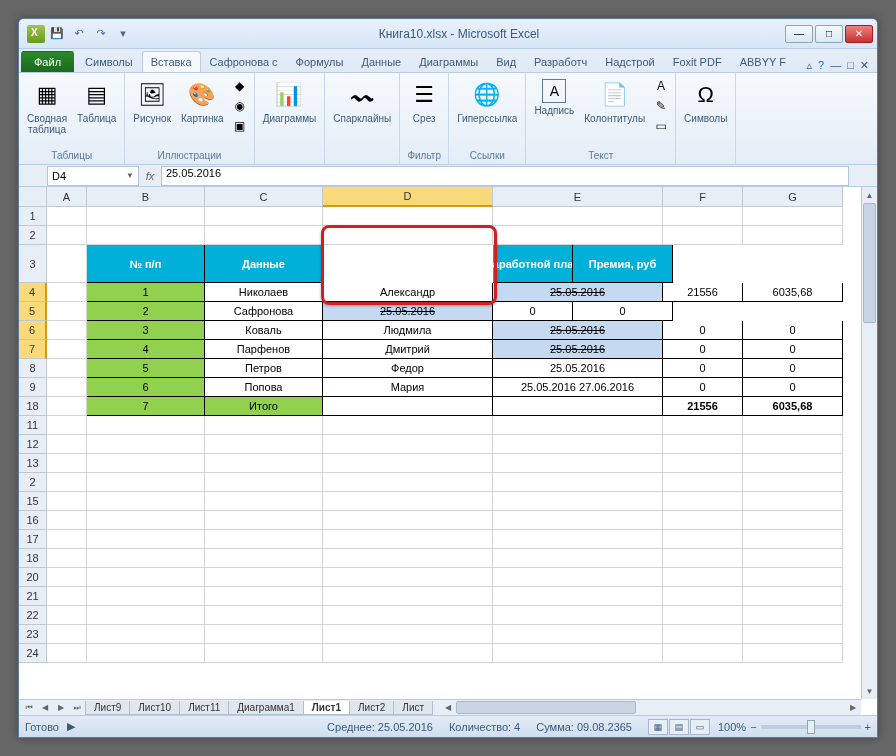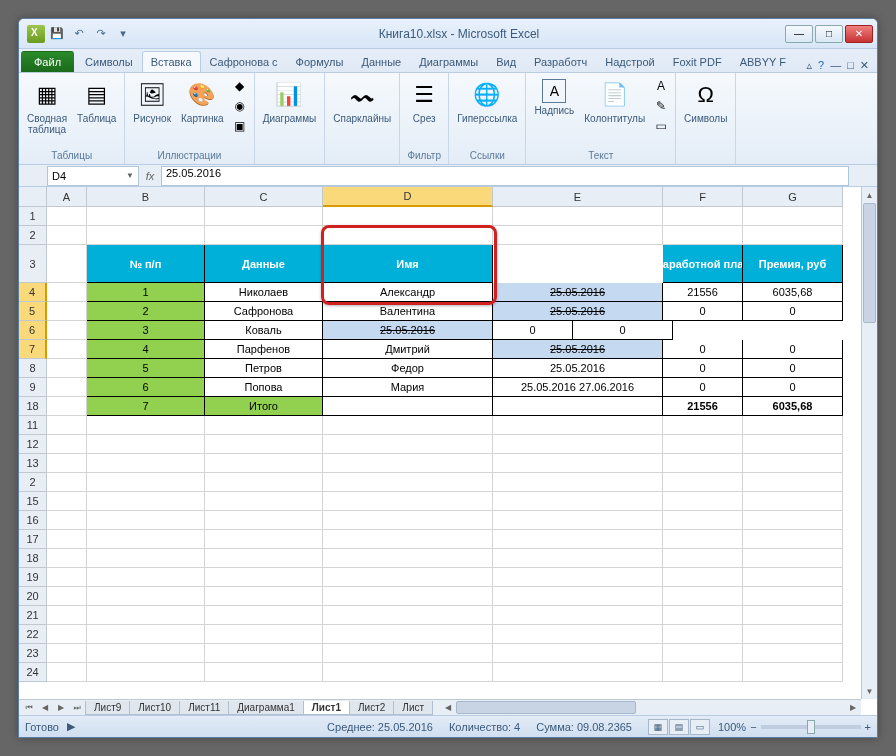--- a/index.html
+++ b/index.html
@@ -266,21 +266,20 @@
             <div class="cell " style="width: 170px;"></div>
             <div class="cell " style="width: 170px;"></div>
             <div class="cell " style="width: 80px;"></div>
             <div class="cell " style="width: 100px;"></div>
           </div>
           <div class="row" style="height: 38px;">
             <div class="rowhdr" style="height: 38px;">3</div>
             <div class="cell " style="width: 40px; height: 38px;"></div>
             <div class="cell hdr" style="width: 118px; height: 38px;">№ п/п</div>
             <div class="cell hdr" style="width: 118px; height: 38px;">Данные</div>
-            <div class="cell hdr" style="width: 170px; height: 38px;">Имя</div>
             <div class="cell hdr" style="width: 170px; height: 28px; margin-top: 44px;">Дата</div>
             <div class="cell hdr" style="width: 80px; height: 38px;">Сумма заработной платы, руб.</div>
             <div class="cell hdr" style="width: 100px; height: 38px;">Премия, руб</div>
           </div>
           <div class="row">
             <div class="rowhdr sel">4</div>
             <div class="cell " style="width: 40px;"></div>
             <div class="cell num" style="width: 118px;">1</div>
             <div class="cell name" style="width: 118px;">Николаев</div>
             <div class="cell name" style="width: 170px;">Александр</div>
@@ -288,32 +287,32 @@
               <span class="strike">25.05.2016</span>
             </div>
             <div class="cell money" style="width: 80px;">21556</div>
             <div class="cell money" style="width: 100px;">6035,68</div>
           </div>
           <div class="row">
             <div class="rowhdr sel">5</div>
             <div class="cell " style="width: 40px;"></div>
             <div class="cell num" style="width: 118px;">2</div>
             <div class="cell name" style="width: 118px;">Сафронова</div>
-            <div class="cell name" style="width: 170px;">Валентина</div>
             <div class="cell date selcell" style="width: 170px;">
               <span class="strike">25.05.2016</span>
             </div>
             <div class="cell money" style="width: 80px;">0</div>
             <div class="cell money" style="width: 100px;">0</div>
           </div>
           <div class="row">
             <div class="rowhdr sel">6</div>
             <div class="cell " style="width: 40px;"></div>
             <div class="cell num" style="width: 118px;">3</div>
             <div class="cell name" style="width: 118px;">Коваль</div>
+            <div class="cell name" style="width: 170px;">Людмила</div>
             <div class="cell date selcell" style="width: 170px;">
               <span class="strike">25.05.2016</span>
             </div>
             <div class="cell money" style="width: 80px;">0</div>
             <div class="cell money" style="width: 100px;">0</div>
           </div>
           <div class="row">
             <div class="rowhdr sel">7</div>
             <div class="cell " style="width: 40px;"></div>
             <div class="cell num" style="width: 118px;">4</div>
@@ -420,30 +419,20 @@
             <div class="cell " style="width: 40px;"></div>
             <div class="cell " style="width: 118px;"></div>
             <div class="cell " style="width: 118px;"></div>
             <div class="cell " style="width: 170px;"></div>
             <div class="cell " style="width: 170px;"></div>
             <div class="cell " style="width: 80px;"></div>
             <div class="cell " style="width: 100px;"></div>
           </div>
           <div class="row">
             <div class="rowhdr">18</div>
-            <div class="cell " style="width: 40px;"></div>
-            <div class="cell " style="width: 118px;"></div>
-            <div class="cell " style="width: 118px;"></div>
-            <div class="cell " style="width: 170px;"></div>
-            <div class="cell " style="width: 170px;"></div>
-            <div class="cell " style="width: 80px;"></div>
-            <div class="cell " style="width: 100px;"></div>
-          </div>
-          <div class="row">
-            <div class="rowhdr">19</div>
             <div class="cell " style="width: 40px;"></div>
             <div class="cell " style="width: 118px;"></div>
             <div class="cell " style="width: 118px;"></div>
             <div class="cell " style="width: 170px;"></div>
             <div class="cell " style="width: 170px;"></div>
             <div class="cell " style="width: 80px;"></div>
             <div class="cell " style="width: 100px;"></div>
           </div>
           <div class="row">
             <div class="rowhdr">20</div>

